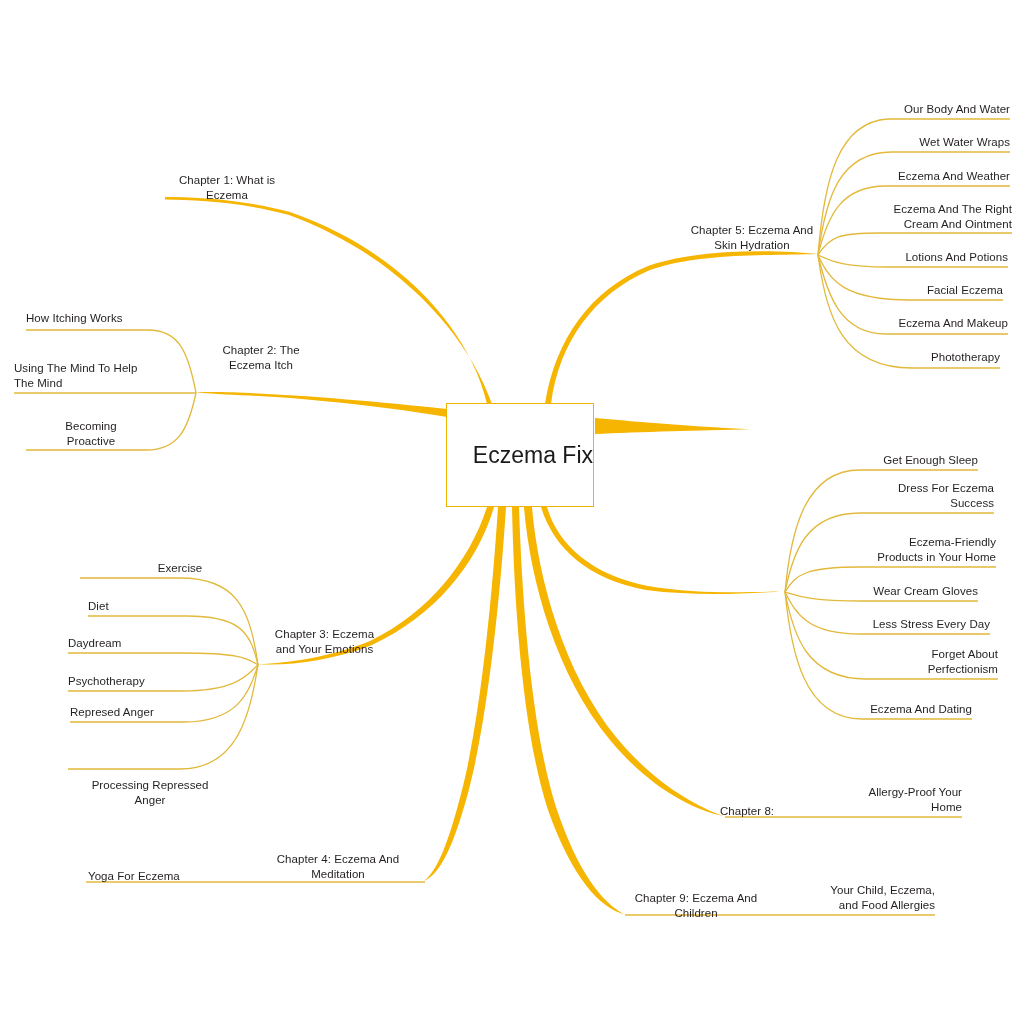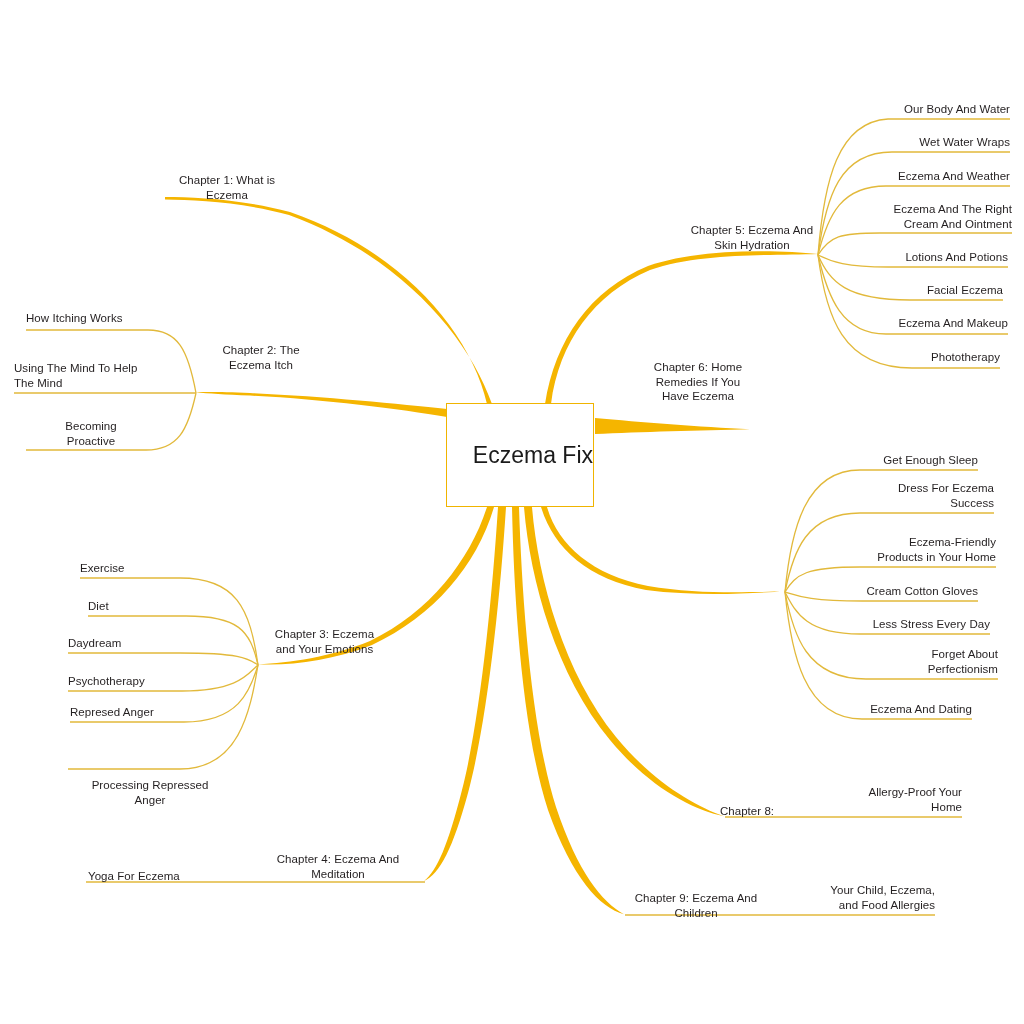--- a/index.html
+++ b/index.html
@@ -179,23 +179,20 @@
 
   <div class="label chapter-label" style="left: 252px; top: 627px; width: 145px; color: rgb(35, 31, 32);">Chapter 3: Eczema
 and Your Emotions</div>
 
   <div class="label chapter-label" style="left: 248px; top: 852px; width: 180px; color: rgb(35, 31, 32);">Chapter 4: Eczema And
 Meditation</div>
 
   <div class="label chapter-label" style="left: 672px; top: 223px; width: 160px; color: rgb(35, 31, 32);">Chapter 5: Eczema And
 Skin Hydration</div>
 
-  <div class="label chapter-label" style="left: 628px; top: 360px; width: 140px; color: rgb(35, 31, 32);">Chapter 6: Home
-Remedies If You
-Have Eczema</div>
 
 
   <div class="label chapter-label" style="left: 672px; top: 804px; width: 150px; color: rgb(35, 31, 32);">Chapter 8:</div>
 
   <div class="label chapter-label" style="left: 610px; top: 891px; width: 172px; color: rgb(35, 31, 32);">Chapter 9: Eczema And
 Children</div>
 
   <div class="label leaf-label leaf-right" style="left: 760px; top: 102px; width: 250px; color: rgb(35, 31, 32);">Our Body And Water</div>
   <div class="label leaf-label leaf-right" style="left: 760px; top: 135px; width: 250px; color: rgb(35, 31, 32);">Wet Water Wraps</div>
   <div class="label leaf-label leaf-right" style="left: 760px; top: 169px; width: 250px; color: rgb(35, 31, 32);">Eczema And Weather</div>
@@ -204,39 +201,39 @@
   <div class="label leaf-label leaf-right" style="left: 760px; top: 250px; width: 248px; color: rgb(35, 31, 32);">Lotions And Potions</div>
   <div class="label leaf-label leaf-right" style="left: 760px; top: 283px; width: 243px; color: rgb(35, 31, 32);">Facial Eczema</div>
   <div class="label leaf-label leaf-right" style="left: 760px; top: 316px; width: 248px; color: rgb(35, 31, 32);">Eczema And Makeup</div>
   <div class="label leaf-label leaf-right" style="left: 760px; top: 350px; width: 240px; color: rgb(35, 31, 32);">Phototherapy</div>
 
   <div class="label leaf-label leaf-right" style="left: 738px; top: 453px; width: 240px; color: rgb(35, 31, 32);">Get Enough Sleep</div>
   <div class="label leaf-label leaf-right" style="left: 744px; top: 481px; width: 250px; color: rgb(35, 31, 32);">Dress For Eczema
 Success</div>
   <div class="label leaf-label leaf-right" style="left: 746px; top: 535px; width: 250px; color: rgb(35, 31, 32);">Eczema-Friendly
 Products in Your Home</div>
-  <div class="label leaf-label leaf-right" style="left: 738px; top: 584px; width: 240px; color: rgb(35, 31, 32);">Cream Cotton Gloves</div>
+  <div class="label leaf-label leaf-right" style="left: 738px; top: 584px; width: 240px; color: rgb(35, 31, 32);">Wear Cream Gloves</div>
   <div class="label leaf-label leaf-right" style="left: 740px; top: 617px; width: 250px; color: rgb(35, 31, 32);">Less Stress Every Day</div>
   <div class="label leaf-label leaf-right" style="left: 748px; top: 647px; width: 250px; color: rgb(35, 31, 32);">Forget About
 Perfectionism</div>
   <div class="label leaf-label leaf-right" style="left: 732px; top: 702px; width: 240px; color: rgb(35, 31, 32);">Eczema And Dating</div>
 
   <div class="label leaf-label leaf-right" style="left: 812px; top: 785px; width: 150px; color: rgb(35, 31, 32);">Allergy-Proof Your
 Home</div>
 
   <div class="label leaf-label leaf-right" style="left: 785px; top: 883px; width: 150px; color: rgb(35, 31, 32);">Your Child, Eczema,
 and Food Allergies</div>
 
   <div class="label leaf-label leaf-left" style="left: 26px; top: 311px; width: 250px; color: rgb(35, 31, 32);">How Itching Works</div>
   <div class="label leaf-label leaf-left" style="left: 14px; top: 361px; width: 250px; color: rgb(35, 31, 32);">Using The Mind To Help
 The Mind</div>
   <div class="label leaf-label leaf-left" style="left: 26px; top: 419px; width: 130px; text-align: center; color: rgb(35, 31, 32);">Becoming
 Proactive</div>
 
-  <div class="label leaf-label leaf-left" style="left: 80px; top: 561px; width: 200px; color: rgb(35, 31, 32);">Exercise</div>
+  <div class="label leaf-label leaf-left" style="left: 80px; top: 561px; width: 200px; color: rgb(35, 31, 32); text-align: center;">Exercise</div>
   <div class="label leaf-label leaf-left" style="left: 88px; top: 599px; width: 200px; color: rgb(35, 31, 32);">Diet</div>
   <div class="label leaf-label leaf-left" style="left: 68px; top: 636px; width: 200px; color: rgb(35, 31, 32);">Daydream</div>
   <div class="label leaf-label leaf-left" style="left: 68px; top: 674px; width: 200px; color: rgb(35, 31, 32);">Psychotherapy</div>
   <div class="label leaf-label leaf-left" style="left: 70px; top: 705px; width: 200px; color: rgb(35, 31, 32);">Represed Anger</div>
   <div class="label leaf-label leaf-left" style="left: 68px; top: 738px; width: 164px; text-align: center; color: rgb(35, 31, 32); margin-top: 40px;">Processing Repressed
 Anger</div>
 
   <div class="label leaf-label leaf-left" style="left: 88px; top: 869px; width: 200px; color: rgb(35, 31, 32);">Yoga For Eczema</div>
 
 </div>

